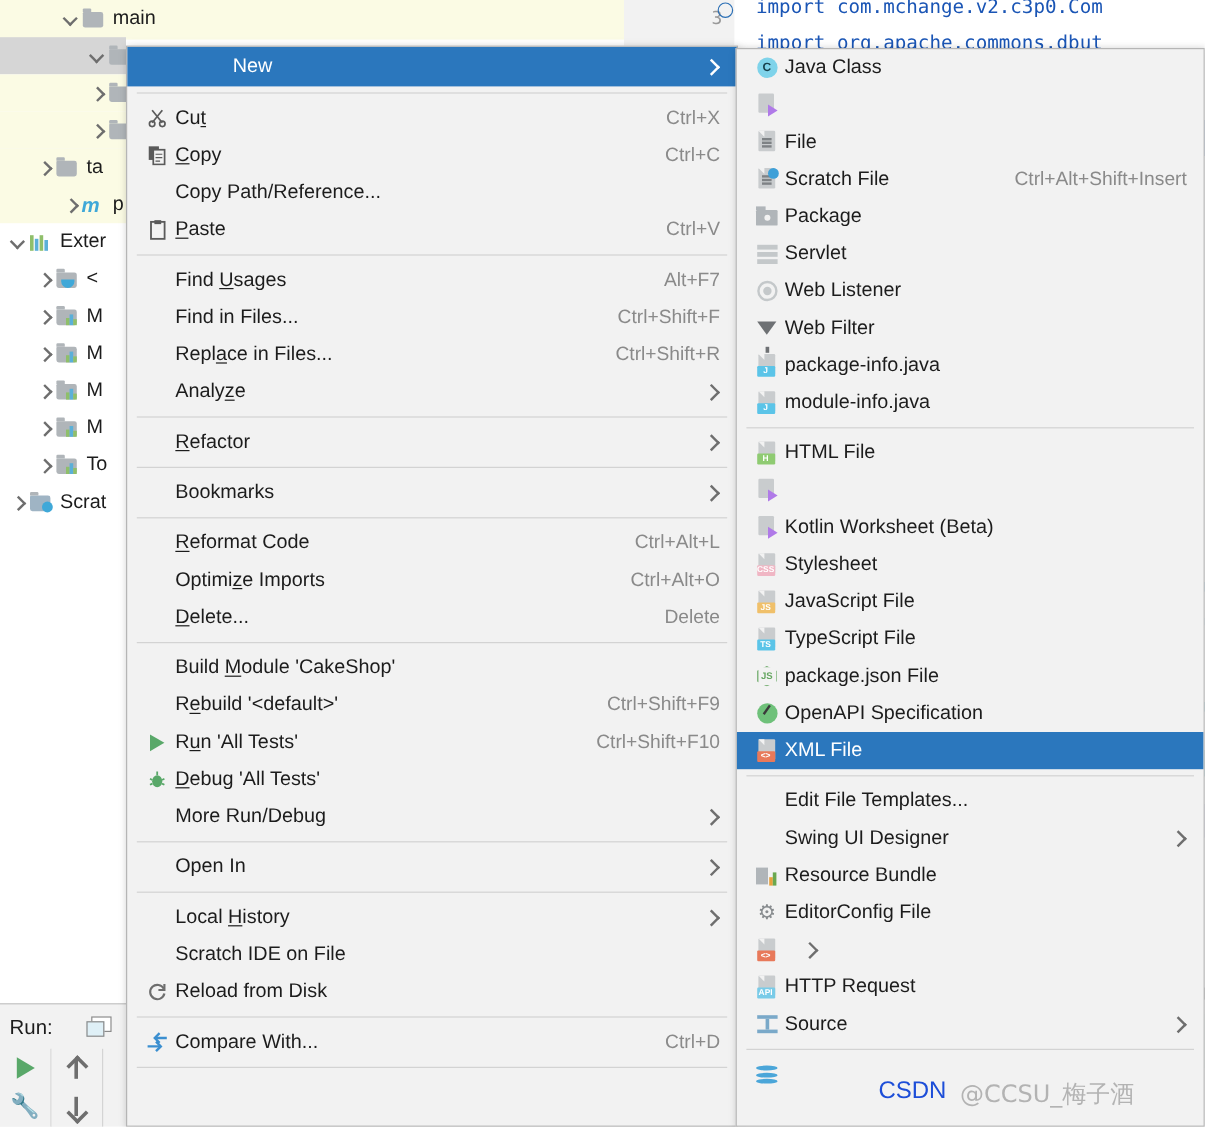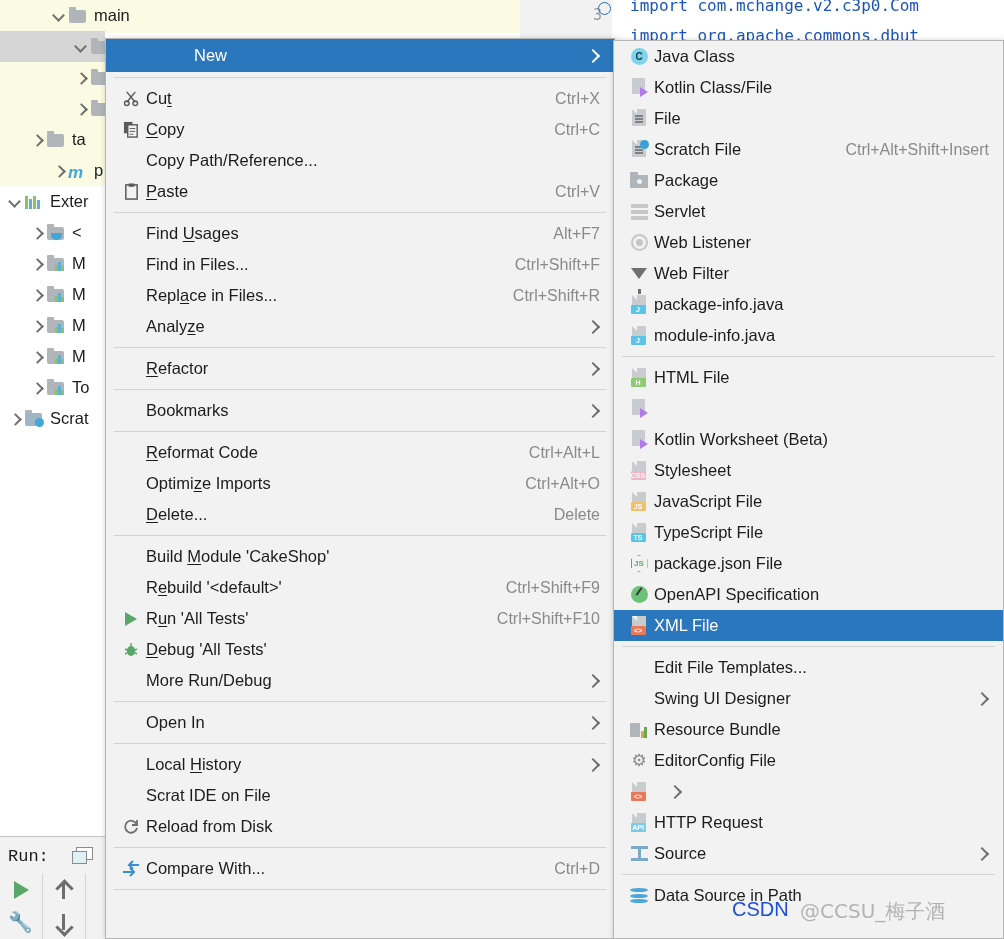--- a/index.html
+++ b/index.html
@@ -75,21 +75,21 @@
   .tabline {
     position: absolute; left: 520px; top: 43px; width: 92px; height: 3px; background: #2f7bc4;
   }
 
   
   .run-panel {
     position: absolute; left: 0; top: 836px; width: 105px; height: 103px;
     background: #f2f2f2; border-top: 1px solid #c4c4c4;
   }
   .run-label {
-    position: absolute; left: 8px; top: 10px; font-size: 17px; color: #1c1c1c; font-family: Liberation Mono, monospace;
+    position: absolute; left: 8px; top: 10px; font-size: 17px; color: #1c1c1c;
   }
   .run-winicon {
     position: absolute; left: 72px; top: 10px; width: 22px; height: 19px;
   }
   .run-winicon i {
     position: absolute; border: 1.6px solid #8a8a8a; background: #fff;
   }
   .run-toolbar {
     position: absolute; left: 0; top: 874px; width: 105px; height: 65px;
     display: flex;
@@ -544,21 +544,21 @@
         <span class="sub-arrow"></span>
       </div>
       <div class="sep"></div>
       <div class="mi">
         <span class="ic"></span>
         <span class="lbl">Local <span class="u">H</span>istory</span>
         <span class="sub-arrow"></span>
       </div>
       <div class="mi">
         <span class="ic"></span>
-        <span class="lbl">Scrat IDE on File</span>
+        <span class="lbl">Scratch IDE on File</span>
       </div>
       <div class="mi">
         <span class="ic">
           <span style="display: flex; align-items: center; justify-content: center;">
             <svg width="18" height="18" viewBox="0 0 18 18">
               <path d="M14.5 6 A6 6 0 1 0 15 10" fill="none" stroke="#6e6e6e" stroke-width="1.8"></path>
               <path d="M15 2 L15 7 L10 7" fill="none" stroke="#6e6e6e" stroke-width="1.8"></path>
             </svg>
           </span>
         </span>
@@ -593,21 +593,20 @@
       </div>
       <div class="mi">
         <span class="ic">
           <span style="display: flex; align-items: center; justify-content: center;">
             <span class="kotlin">
               <span class="kp"></span>
               <span class="kt"></span>
             </span>
           </span>
         </span>
-        <span class="lbl">Kotlin Class/File</span>
       </div>
       <div class="mi">
         <span class="ic">
           <span style="display: flex; align-items: center; justify-content: center;">
             <span class="fileglyph">
               <span class="page"></span>
               <span class="fold"></span>
               <span class="lines"></span>
             </span>
           </span>
@@ -860,20 +859,19 @@
       <div class="mi">
         <span class="ic">
           <span style="display: flex; align-items: center; justify-content: center;">
             <span class="db-ic">
               <i style="top:0"></i>
               <i style="top:6px"></i>
               <i style="top:11px"></i>
             </span>
           </span>
         </span>
-        <span class="lbl">Data Source in Path</span>
       </div>
     </div>
 
   <div class="watermark2">CSDN</div>
   <div class="watermark">@CCSU_梅子酒</div>
 
 </div>
 
 </body></html>

